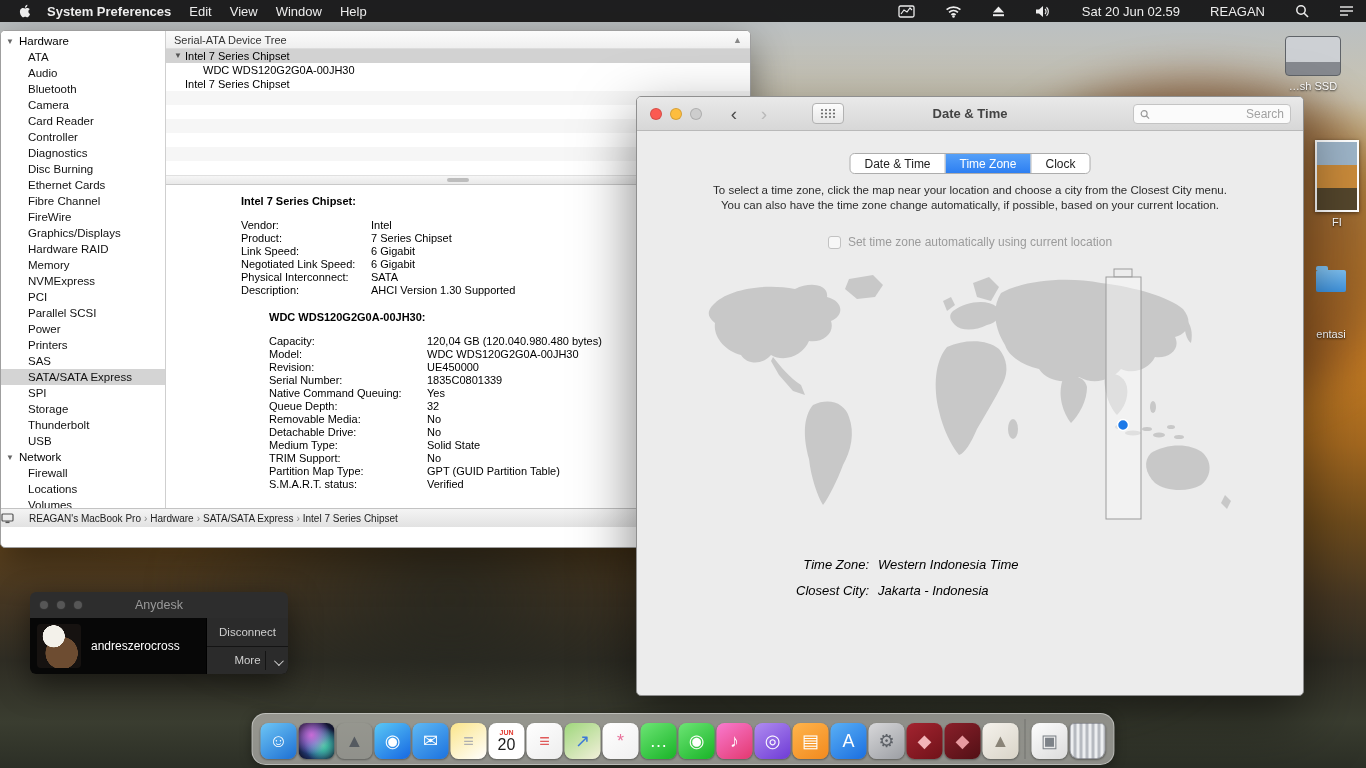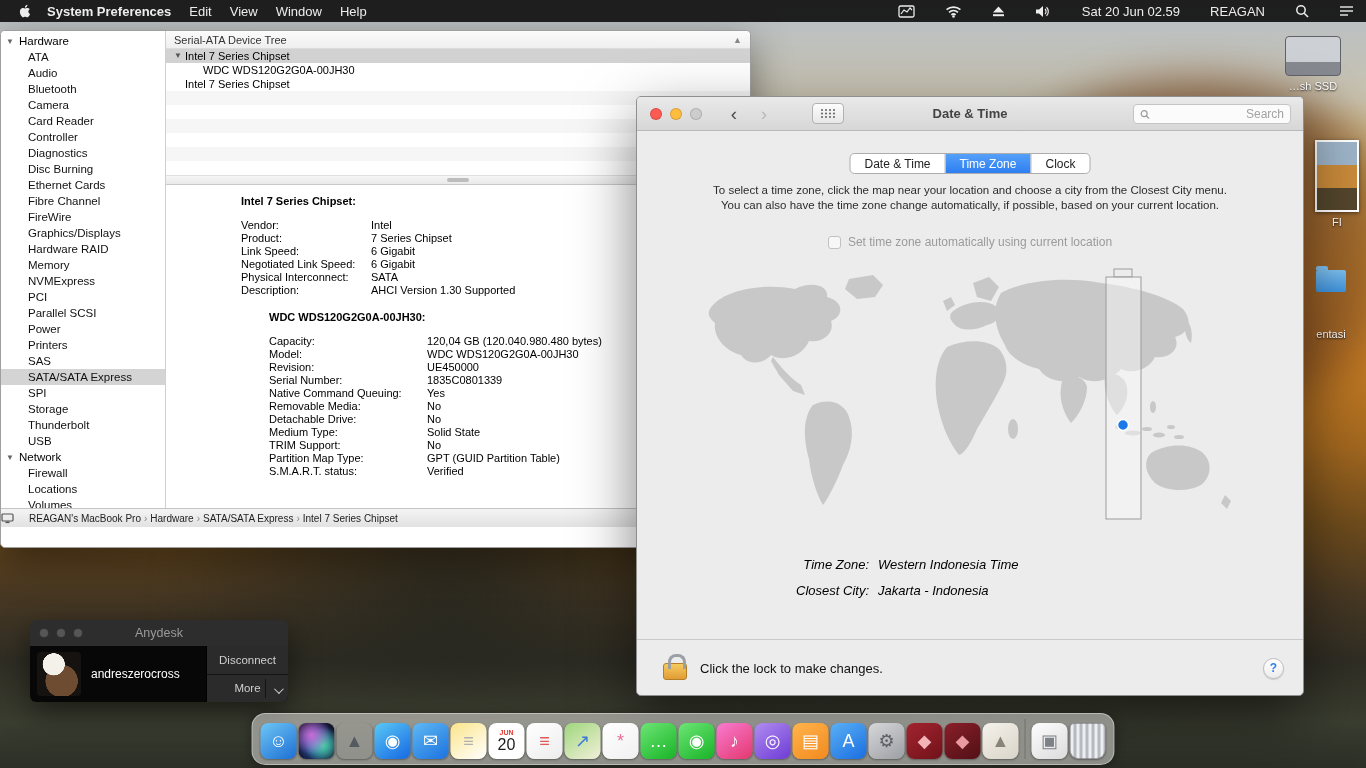--- a/index.html
+++ b/index.html
@@ -102,21 +102,21 @@
 .lock{position:relative;width:24px;height:17px;margin:6px 0 0 26px;background:linear-gradient(#f5cb5e,#e29c36);
  border:1px solid #b47f28;border-radius:3px;}
 .lock:before{content:"";position:absolute;left:4px;top:-10px;width:12px;height:12px;border:3px solid #9aa0a6;
  border-bottom:none;border-radius:8px 8px 0 0;}
 .lock-text{margin-left:13px;font-size:13px;color:#111;}
 .helpbtn{margin-left:auto;margin-right:19px;width:21px;height:21px;border-radius:50%;background:linear-gradient(#fff,#ededed);
  border:1px solid #bdbdbd;box-shadow:0 1px 1px rgba(0,0,0,.15);display:flex;align-items:center;justify-content:center;
  font-size:12px;color:#2d7ff2;font-weight:700;}
 
 
-#adwin{position:absolute;left:30px;top:620px;width:258px;height:82px;z-index:2;border-radius:6px;overflow:hidden;
+#adwin{position:absolute;left:30px;top:592px;width:258px;height:82px;z-index:2;border-radius:6px;overflow:hidden;
  box-shadow:0 10px 30px rgba(0,0,0,.5);}
 .ad-titlebar{height:26px;background:#2d2d2d;display:flex;align-items:center;position:relative;}
 .ad-lights{display:flex;gap:7px;margin-left:9px;}
 .ad-lights .tl{width:10px;height:10px;background:#565656;border-color:rgba(0,0,0,.4);}
 .ad-title{position:absolute;left:0;right:0;text-align:center;font-size:12.5px;color:#9a9a9a;}
 .ad-body{height:56px;background:#070707;display:flex;align-items:center;}
 .ad-avatar{width:44px;height:44px;margin-left:7px;border-radius:4px;flex:0 0 44px;
  background:radial-gradient(circle at 38% 28%,#f3f1ea 0 26%,rgba(0,0,0,0) 27%),
             radial-gradient(circle at 56% 66%,#6d4c31 0 42%,rgba(0,0,0,0) 43%),#161210;}
 .ad-user{color:#fff;font-size:12px;margin-left:10px;flex:1;}
@@ -330,20 +330,24 @@
             <span class="dlbl">Revision:</span>
             <span class="dval">UE450000</span>
           </div>
           <div class="drow g2">
             <span class="dlbl">Serial Number:</span>
             <span class="dval">1835C0801339</span>
           </div>
           <div class="drow g2">
             <span class="dlbl">Native Command Queuing:</span>
             <span class="dval">Yes</span>
+          </div>
+          <div class="drow g2">
+            <span class="dlbl">Queue Depth:</span>
+            <span class="dval">32</span>
           </div>
           <div class="drow g2">
             <span class="dlbl">Removable Media:</span>
             <span class="dval">No</span>
           </div>
           <div class="drow g2">
             <span class="dlbl">Detachable Drive:</span>
             <span class="dval">No</span>
           </div>
           <div class="drow g2">
@@ -491,25 +495,20 @@
     <div id="dt-fields">
         <div class="f-row">
           <span class="f-lbl">Time Zone:</span>
           <span class="f-val">Western Indonesia Time</span>
         </div>
         <div class="f-row">
           <span class="f-lbl">Closest City:</span>
           <span class="f-val">Jakarta - Indonesia</span>
         </div>
       </div>
-    <div class="dt-bottom">
-      <div class="lock"></div>
-      <div class="lock-text">Click the lock to make changes.</div>
-      <div class="helpbtn">?</div>
-    </div>
   </div>
 </div>
 
 <div id="dock">
     <div class="dock-ico ico-finder" style="background: linear-gradient(145deg, rgb(110, 198, 245), rgb(29, 111, 211)); color: rgb(255, 255, 255);">☺</div>
     <div class="dock-ico ico-siri" style="color: rgb(255, 255, 255);"></div>
     <div class="dock-ico ico-launchpad" style="color: rgb(85, 90, 96);">▲</div>
     <div class="dock-ico ico-safari" style="background: linear-gradient(145deg, rgb(90, 200, 245), rgb(22, 104, 227)); color: rgb(255, 255, 255);">◉</div>
     <div class="dock-ico ico-mail" style="background: linear-gradient(145deg, rgb(95, 185, 242), rgb(28, 114, 224)); color: rgb(255, 255, 255);">✉</div>
     <div class="dock-ico ico-notes" style="background: linear-gradient(145deg, rgb(251, 229, 138), rgb(255, 255, 255)); color: rgb(176, 176, 176);">≡</div>

